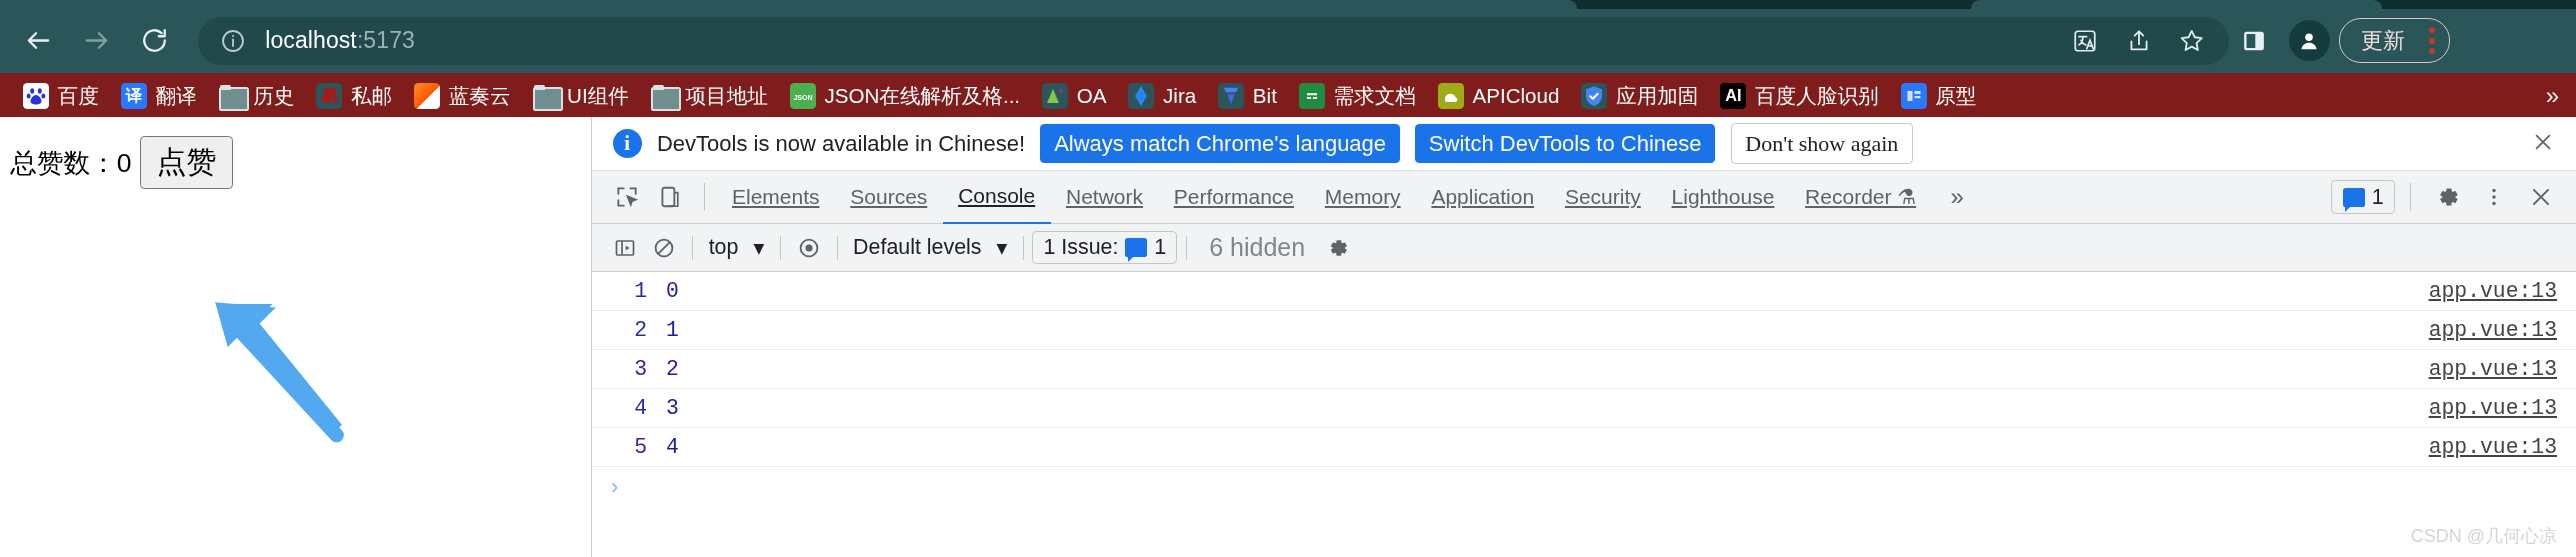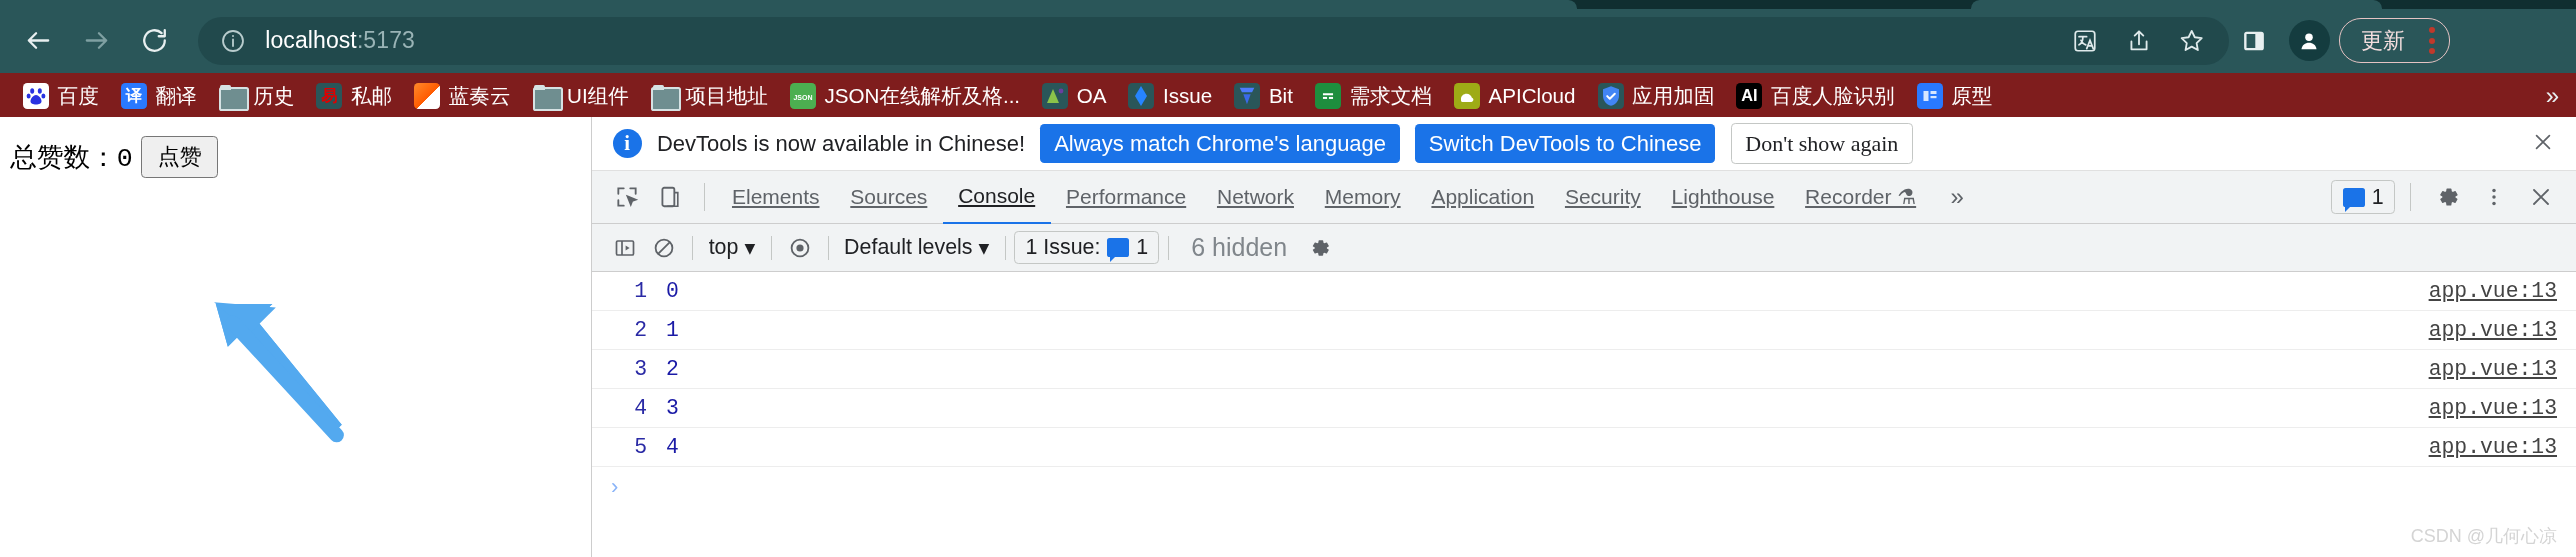--- a/index.html
+++ b/index.html
@@ -92,23 +92,23 @@
   
   .page {
     position: absolute; left: 0; top: 117px; width: 591px; height: 440px;
     background: #ffffff;
     overflow: hidden;
   }
   .page-row {
     display: flex; align-items: center;
     padding: 19px 0 0 10.3px; gap: 8.6px;
   }
-  .page-label { font-size: 26.6px; color: #000; font-family: Liberation Mono, monospace; white-space: nowrap;}
+  .page-label { font-size: 26.6px; color: #000; font-family: Liberation Sans, sans-serif; white-space: nowrap;}
   .like-btn {
-    font-size: 22px; padding: 5.1px 15.4px;
+    font-size: 30px; padding: 5.1px 15.4px;
     background: #efefef; border: 1.7px solid #767676; border-radius: 4.3px;
     color: #000; font-family: "Liberation Sans", sans-serif;
   }
   .arrow-annot { position: absolute; left: 0; top: 0; width: 591px; height: 440px; pointer-events:none;}
 
   
   .devtools {
     position: absolute; left: 591px; top: 117px;
     width: 1985px; height: 440px;
     background: #ffffff;
@@ -166,21 +166,21 @@
 
   .dt-filterbar {
     height: 48px; flex:0 0 auto;
     display:flex;align-items:center;
     background:#f1f3f4;
     border-bottom:0.9px solid #cdcdcd;
     padding-left: 13.7px;
   }
   .fb-icon { width:39px;height:39px;display:flex;align-items:center;justify-content:center;color:#5f6368;}
   .fb-sep { width:0.9px;height:24px;background:#c4c7c5;margin:0 8.6px;}
-  .fb-select { font-size:21.4px;color:#202124;display:flex;align-items:center;gap:6px;padding:0 6.9px;white-space:nowrap;}
+  .fb-select { font-size:21.4px;color:#202124;display:flex;align-items:center;gap:15px;padding:0 6.9px;white-space:nowrap;}
   .fb-filter {
     flex: 1 1 auto; margin: 0 8.6px; height: 33px;
     background:#fff; border:0.9px solid #c4c7c5; border-radius:2.6px;
     display:flex;align-items:center;padding-left:12px;
     font-size:21.4px;color:#5f6368;
   }
   .fb-right { display:flex;align-items:center;gap:0px;padding-right:12px;}
   .hidden-txt { font-size:25px;color:#80868b;padding:0 13.7px;white-space:nowrap;}
 
   .dt-console { flex: 1 1 auto; overflow: hidden; background:#fff; position:relative;}
@@ -349,21 +349,21 @@
           </svg>
         </span>
         <span>OA</span>
       </div>
       <div class="bm">
         <span class="bm-ico" style="background: rgb(42, 86, 89); color: rgb(38, 132, 255);">
           <svg width="24" height="24" viewBox="0 0 24 24">
             <path d="M12 2l6 10-6 10-6-10z" fill="#2684ff"></path>
           </svg>
         </span>
-        <span>Issue</span>
+        <span>Jira</span>
       </div>
       <div class="bm">
         <span class="bm-ico" style="background: rgb(42, 86, 89); color: rgb(77, 124, 254);">
           <svg width="22" height="22" viewBox="0 0 24 24">
             <path d="M4 3h16l-2.5 5H6.5z" fill="#4d7cfe"></path>
             <path d="M8 10h8l-4 11z" fill="#3a6ae8"></path>
           </svg>
         </span>
         <span>Bit</span>
       </div>
@@ -455,22 +455,22 @@
         <svg width="26" height="26" viewBox="0 0 24 24" fill="none" stroke="currentColor" stroke-width="1.7">
             <rect x="5" y="3.5" width="11" height="17" rx="1.6"></rect>
             <path d="M16 8h3.2v12.5H9.5" stroke-width="1.5"></path>
           </svg>
       </span>
       <span class="dt-sep"></span>
       <div id="dt-tabs-items" style="display:flex;align-items:center;">
           <span class="dt-tab">Elements</span>
           <span class="dt-tab">Sources</span>
           <span class="dt-tab active">Console</span>
+          <span class="dt-tab">Network</span>
           <span class="dt-tab">Performance</span>
-          <span class="dt-tab">Network</span>
           <span class="dt-tab">Memory</span>
           <span class="dt-tab">Application</span>
           <span class="dt-tab">Security</span>
           <span class="dt-tab">Lighthouse</span>
           <span class="dt-tab">Recorder ⚗</span>
         </div>
       <span class="dt-more">»</span>
       <div class="dt-tabs-right">
         <span class="issue-chip">
           <span class="msg-ico"></span>

